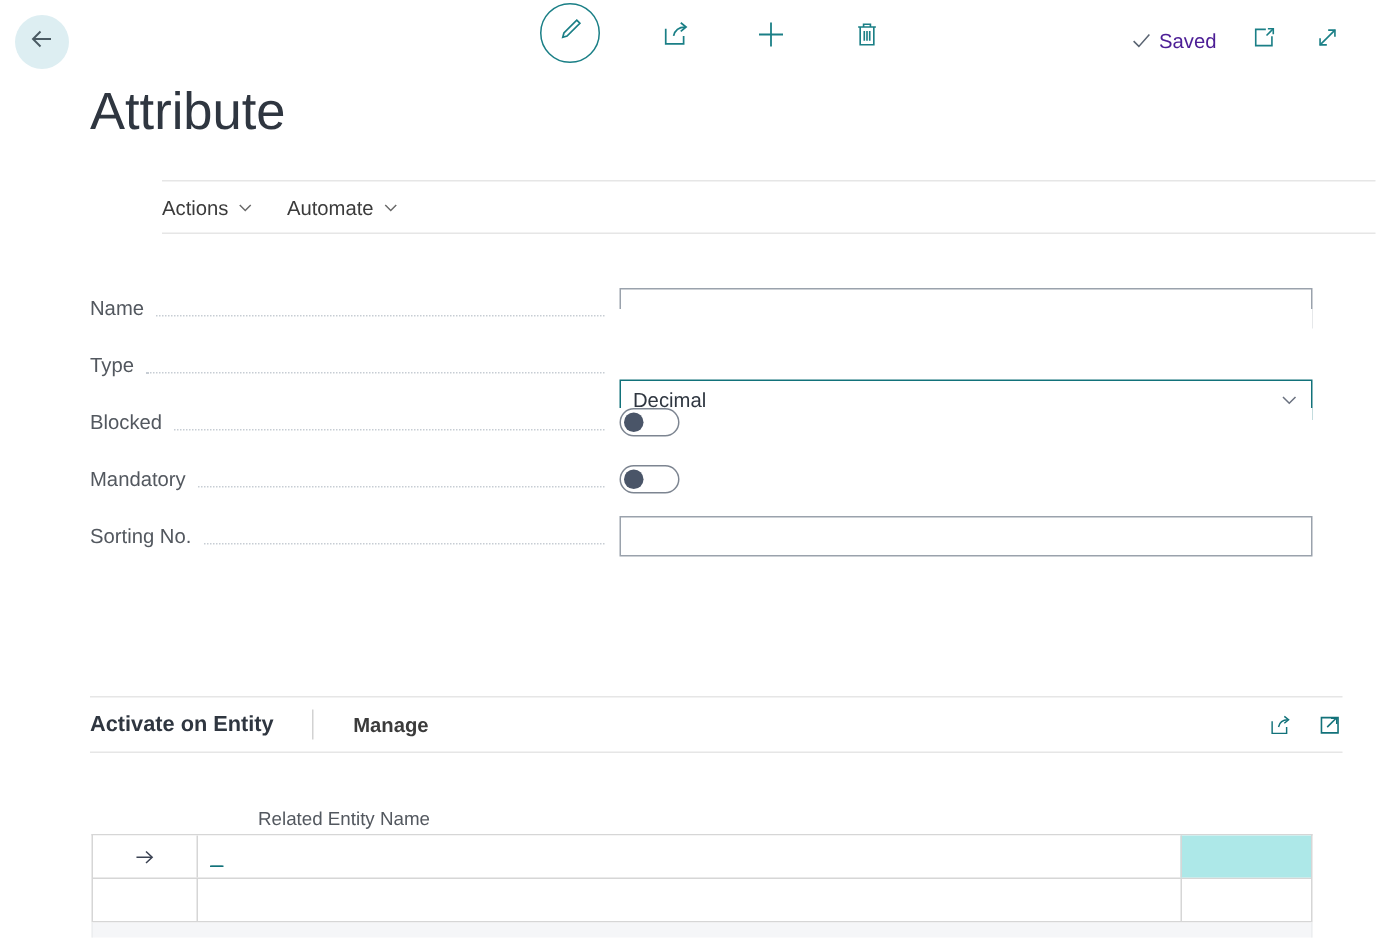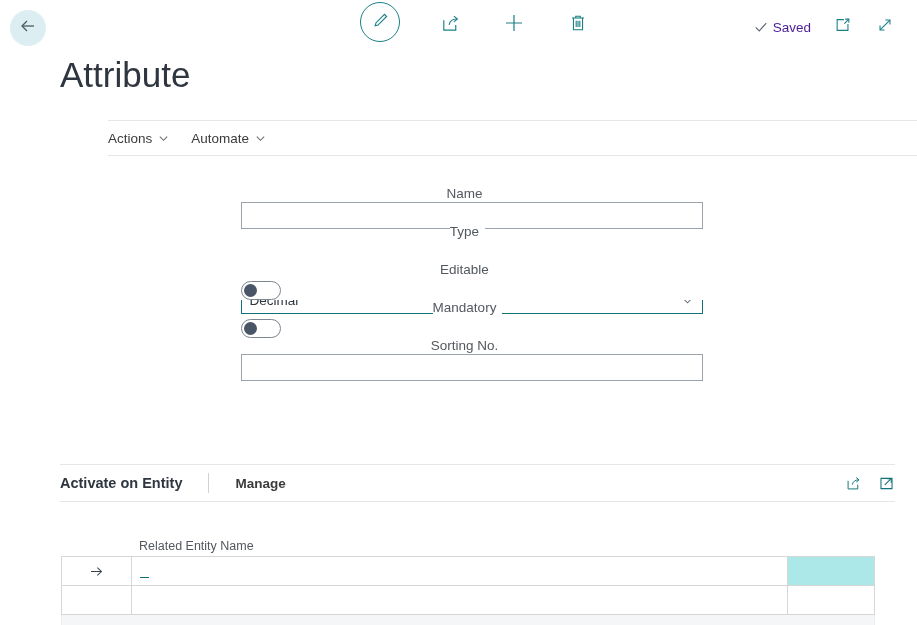--- a/index.html
+++ b/index.html
@@ -66,21 +66,21 @@
   .menu-item {
     display: flex; align-items: center; gap: 6px;
     font-size: 13.5px; color: #3b3b3b; cursor: pointer;
   }
   .chev { display: flex; color: #6b6b6b; }
 
   
   .form { position: absolute; left: 60px; top: 186px; width: 815px; }
   .frow {
     position: relative; height: 38px;
-    display: flex; align-items: center; flex-direction: column;
+    display: flex; align-items: center;
   }
   .flabel {
     font-size: 13.5px; color: #53585f;
     white-space: nowrap; padding-right: 6px; background: #fff;
     position: relative; z-index: 2;
   }
   .leader {
     flex: 1; height: 1px; margin: 0 2px;
     border-bottom: 1.5px dotted #c7cdd4;
     position: relative; top: 5px;
@@ -142,21 +142,21 @@
   .sub-icons .si { color: #12727a; cursor: pointer; display: flex; }
 
   
   .grid { position: absolute; left: 61px; top: 532px; width: 814px; }
   .grid-head {
     display: flex; height: 24px; align-items: flex-end;
     padding-bottom: 3px;
   }
   .gh-spacer { width: 71px; flex: none; }
   .gh-col {
-    font-size: 12.5px; color: #53585f; padding-left: 7px;
+    font-size: 12.5px; color: #53585f; padding-left: 7px; margin-left: 33px;
   }
   .grid-body { border: 1px solid #d6d6d6; border-bottom: none; }
   .grow {
     display: flex; height: 29px; border-bottom: 1px solid #d6d6d6;
     background: #fff;
   }
   .gc-arrow {
     width: 70px; flex: none; border-right: 1px solid #d6d6d6;
     display: flex; align-items: center; justify-content: center;
     color: #3b4252; cursor: pointer;
@@ -302,21 +302,21 @@
           <span class="ca">
             <svg width="13" height="13" viewBox="0 0 14 14" fill="none" stroke="#6b7280" stroke-width="1.1">
               <path d="M2.5 5 L7 9.5 L11.5 5"></path>
             </svg>
           </span>
         </span>
       </span>
     </div>
 
     <div class="frow">
-      <span class="flabel">Editable</span>
+      <span class="flabel">Blocked</span>
       <span class="leader"></span>
       <span class="ctrl-wrap">
         <span class="toggle">
           <span class="knob"></span>
         </span>
       </span>
     </div>
 
     <div class="frow">
       <span class="flabel">Mandatory</span>

